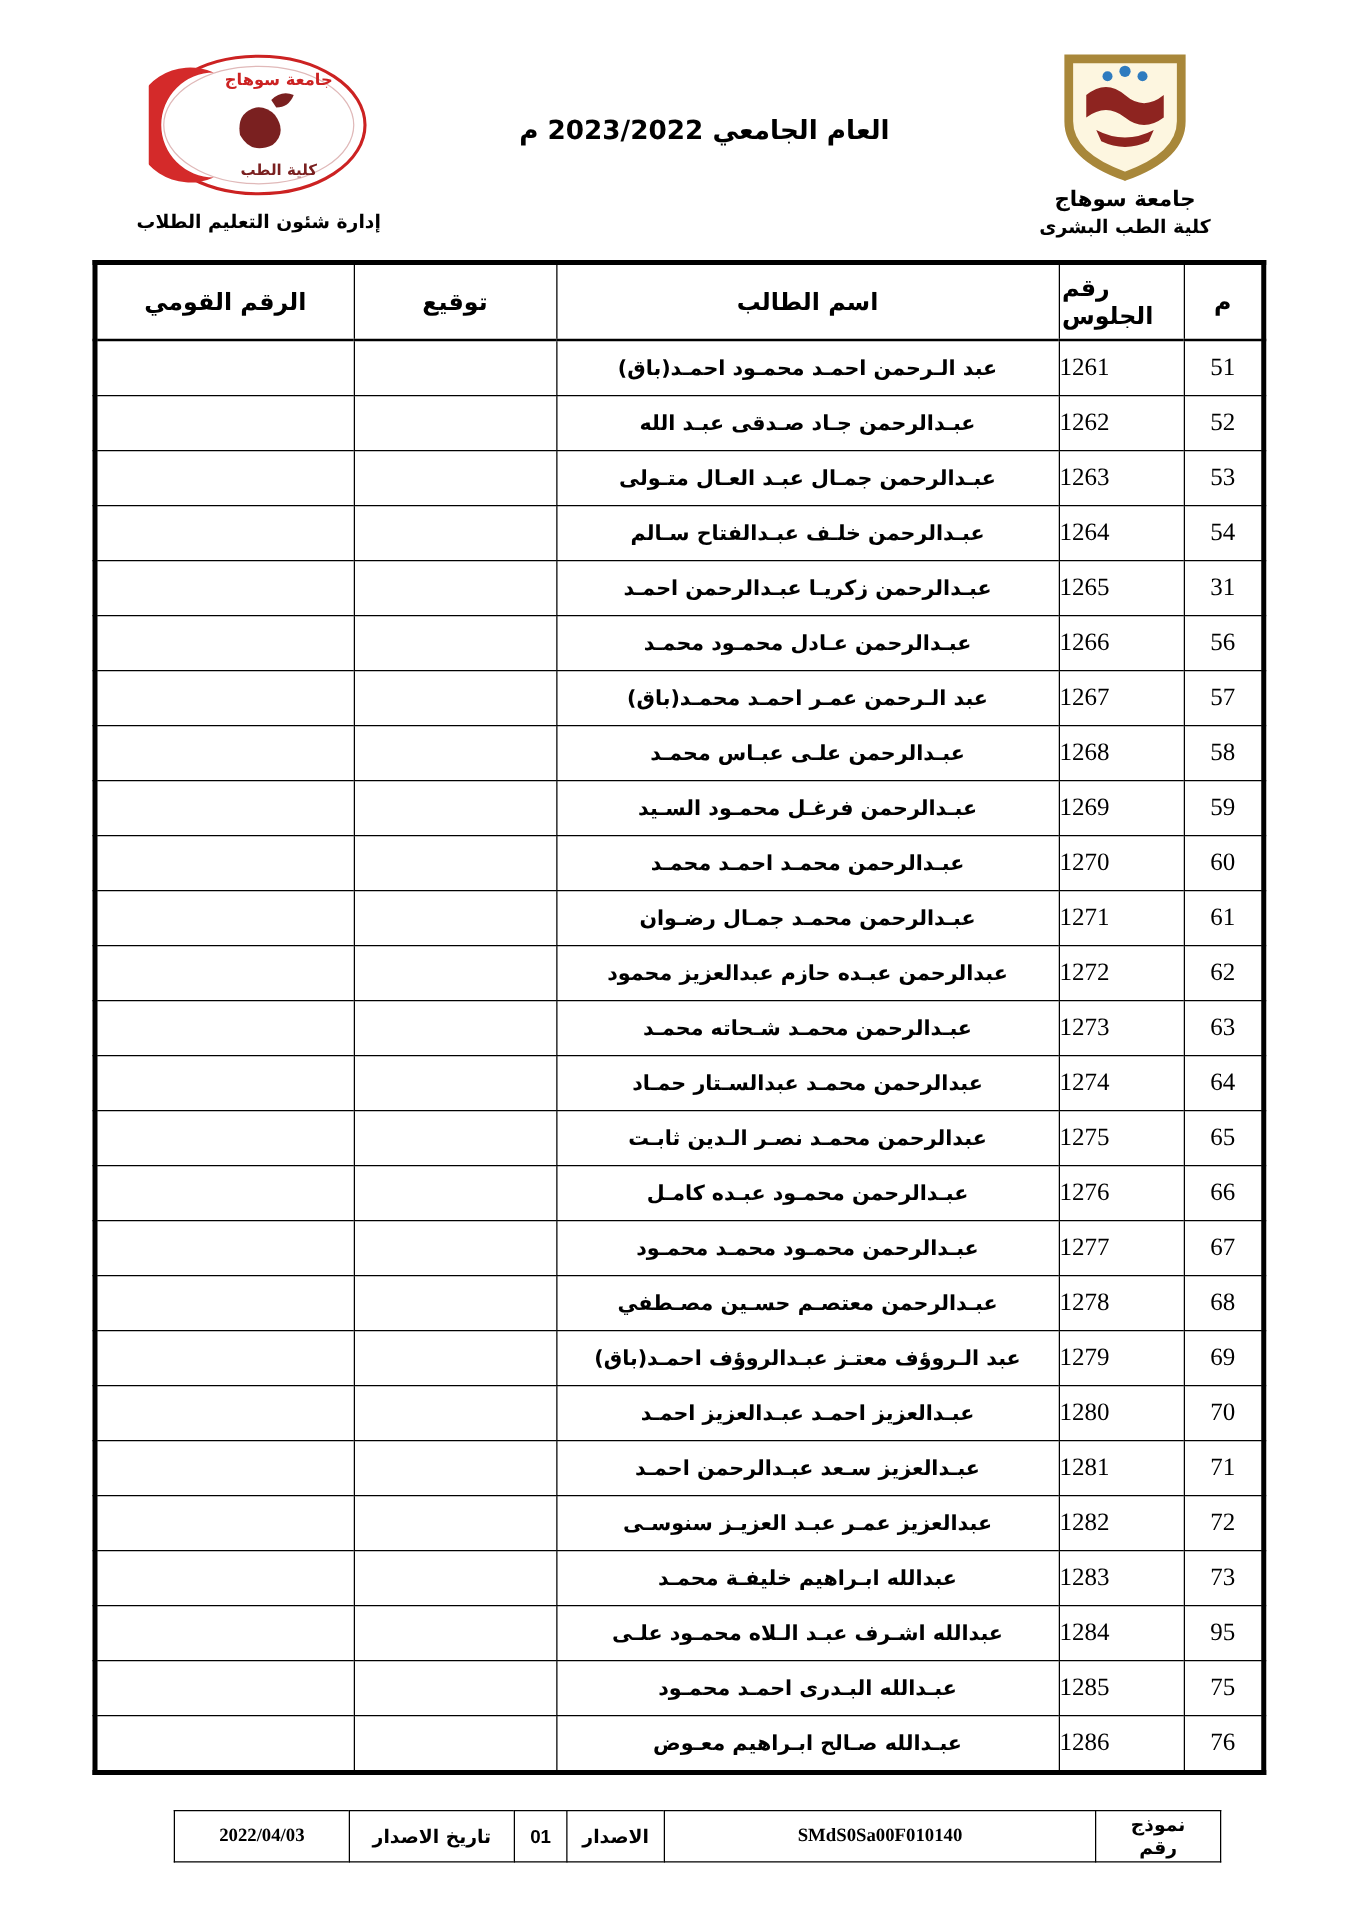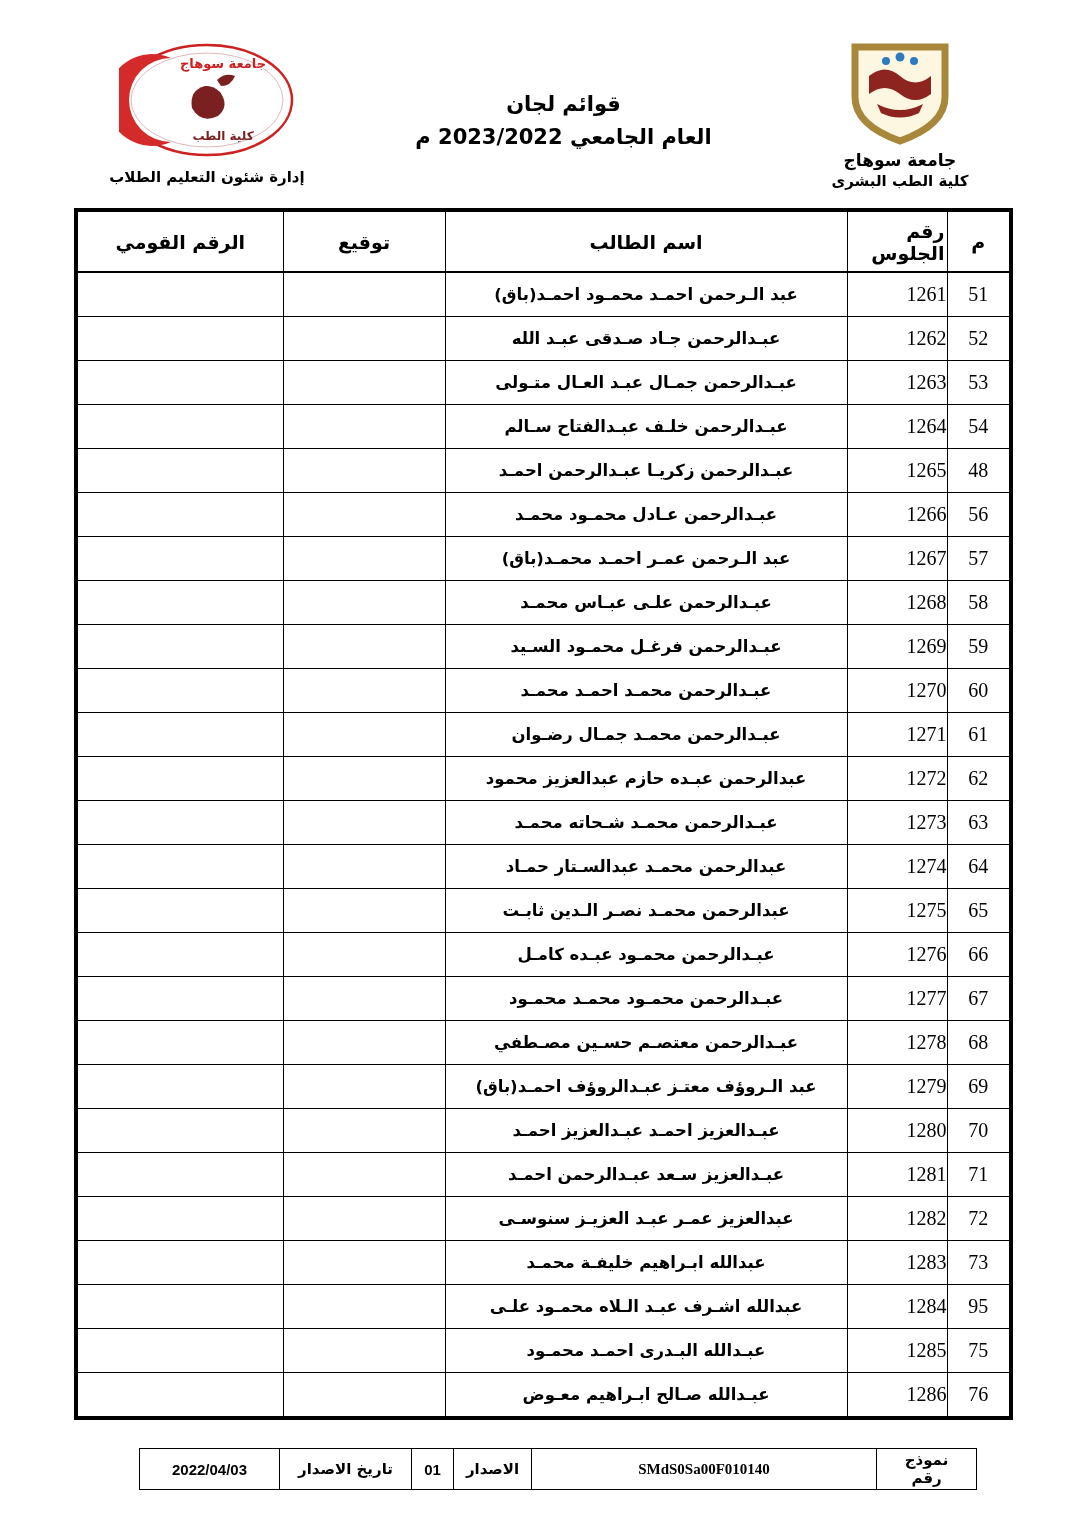--- a/index.html
+++ b/index.html
@@ -31,21 +31,21 @@
     border-collapse:collapse; border:4px solid #000;
     direction:rtl; table-layout:fixed;
   }
   .students-table th, .students-table td { border:1px solid #000; }
   .students-table thead th {
     font-size:19px; font-weight:bold; padding:7px 2px;
     border-bottom:2px solid #000; height:62px; vertical-align:middle;
   }
   .students-table tbody td { height:41px; vertical-align:middle; }
   .col-index  { width:64px;  text-align:center; }
-  .col-seat   { width:100px; text-align:right; }
+  .col-seat   { width:100px; text-align:left; }
   .col-name   { width:402px; text-align:center; }
   .col-sign   { width:162px; }
   .col-nid    { width:207px; }
   td.col-index, td.col-seat {
     font-family:"Liberation Serif", serif; font-weight:normal; font-size:20px;
   }
   td.col-name { font-weight:bold; font-size:16.5px; padding:12px 6px; white-space:nowrap; overflow:hidden; }
 
   
   .footer-table {
@@ -54,21 +54,21 @@
   }
   .footer-table td {
     border:1.5px solid #000; height:33px; text-align:center;
     font-size:15px; font-weight:bold; padding:2px 10px; vertical-align:middle;
   }
   .ft-form-label { width:100px; }
   .ft-code { width:345px; font-family:"Liberation Serif", serif; font-size:16px; }
   .ft-issue-label { width:78px; }
   .ft-issue-val { width:42px; font-family:Liberation Sans, sans-serif;border-radius:10px; }
   .ft-date-label { width:132px; }
-  .ft-date-val { width:140px; font-family:Liberation Sans, sans-serif; }
+  .ft-date-val { width:140px; font-family:Liberation Serif, serif; }
 </style>
 </head>
 <body>
 
 <div class="page">
 
   <div class="header">
 
     <div class="header-right">
       <div class="logo-wrap">
@@ -79,21 +79,20 @@
           <circle cx="67" cy="19" r="4" fill="#2e7bbf"></circle>
           <path d="M22 34 q16 -13 31 0 q15 13 31 0 v18 q-16 12 -31 0 q-15 -12 -31 0 z" fill="#8e2420"></path>
           <path d="M30 62 q23 12 46 0 l-4 9 q-19 9 -38 0 z" fill="#8e2420"></path>
         </svg>
       </div>
       <div class="uni-name">جامعة سوهاج</div>
       <div class="fac-name">كلية الطب البشرى</div>
     </div>
 
     <div class="header-center">
-      <div class="title-line">قوائم لجان</div>
       <div class="title-line">العام الجامعي 2023/2022 م</div>
     </div>
 
     <div class="header-left">
       <div class="logo-wrap">
         <svg width="176" height="116" viewBox="0 0 176 116">
           <ellipse cx="88" cy="58" rx="85" ry="55" fill="#ffffff" stroke="#cc2222" stroke-width="2.5"></ellipse>
           <ellipse cx="88" cy="58" rx="76" ry="47" fill="none" stroke="#e0b9b9" stroke-width="1"></ellipse>
           <path d="M52 16 A46 46 0 1 0 52 100 A38 38 0 1 1 52 16 Z" fill="#d42a2a"></path>
           <path d="M86 44 q-16 4 -13 22 q9 16 26 8 q12 -10 2 -24 q-7 -7 -15 -6 z" fill="#7a2020"></path>
@@ -142,21 +141,21 @@
           <td class="col-nid"></td>
         </tr>
         <tr>
           <td class="col-index">54</td>
           <td class="col-seat">1264</td>
           <td class="col-name">عبـدالرحمن خلـف عبـدالفتاح سـالم</td>
           <td class="col-sign"></td>
           <td class="col-nid"></td>
         </tr>
         <tr>
-          <td class="col-index">48</td>
+          <td class="col-index">31</td>
           <td class="col-seat">1265</td>
           <td class="col-name">عبـدالرحمن زكريـا عبـدالرحمن احمـد</td>
           <td class="col-sign"></td>
           <td class="col-nid"></td>
         </tr>
         <tr>
           <td class="col-index">56</td>
           <td class="col-seat">1266</td>
           <td class="col-name">عبـدالرحمن عـادل محمـود محمـد</td>
           <td class="col-sign"></td>

